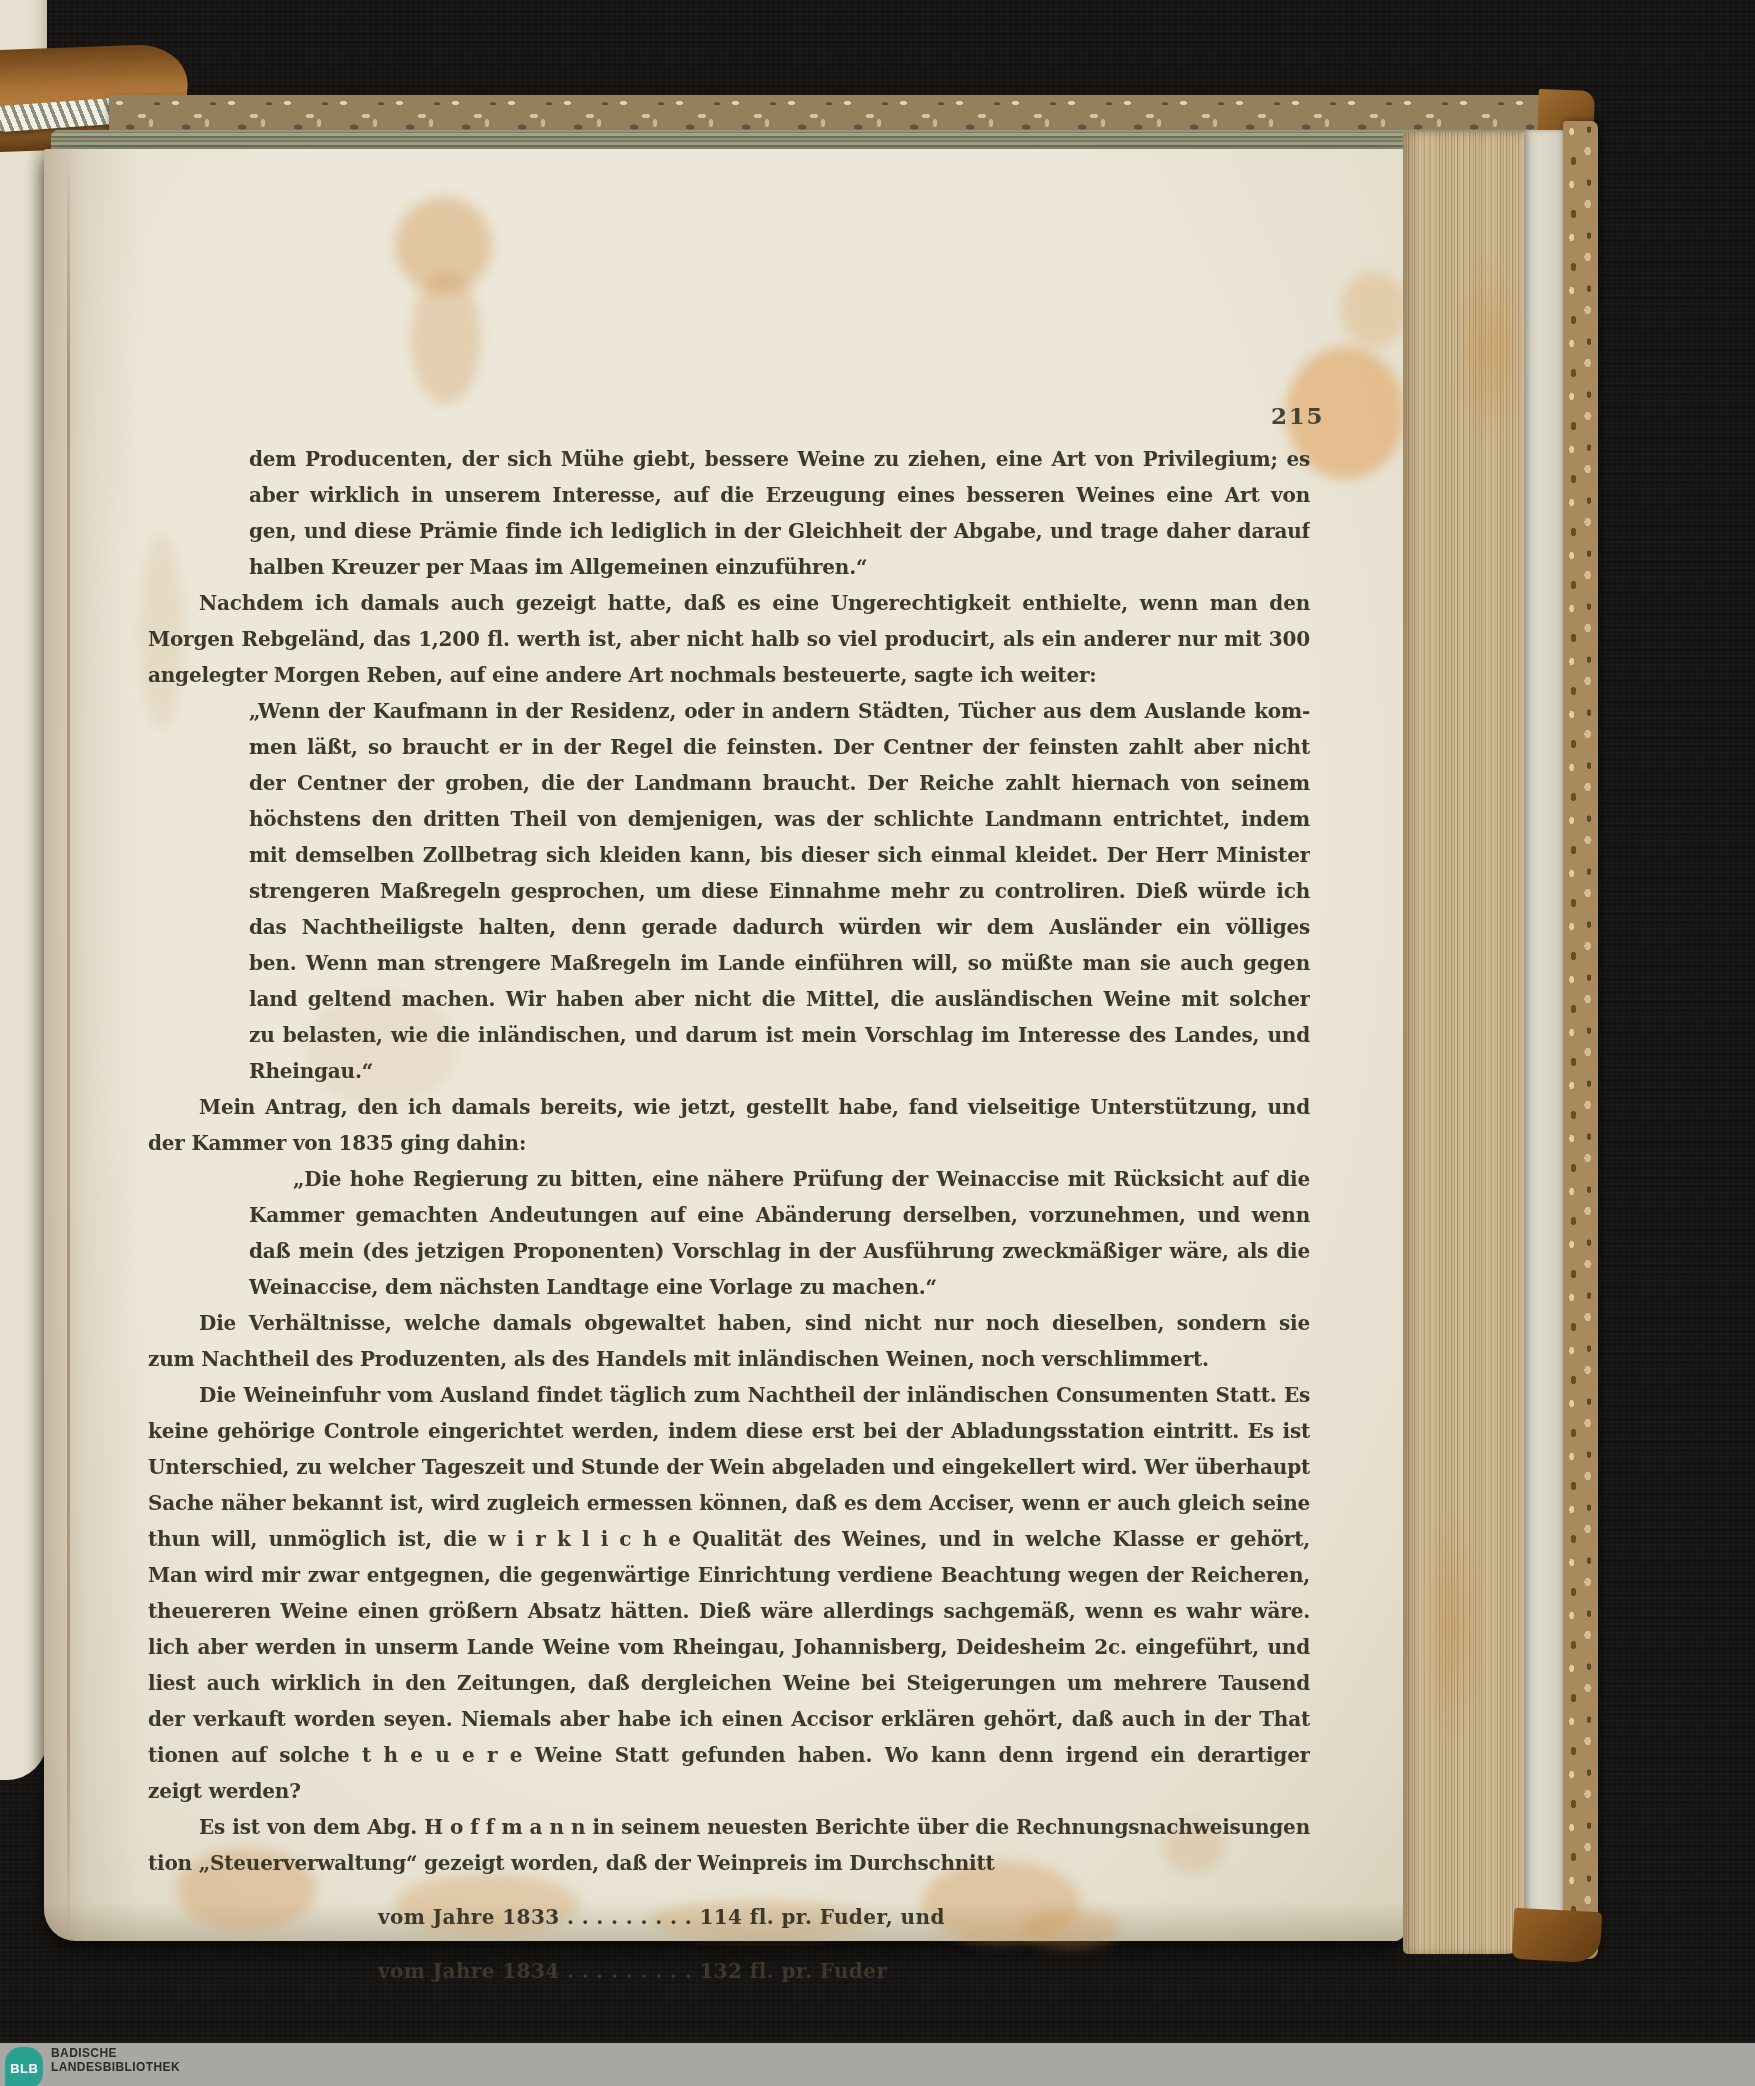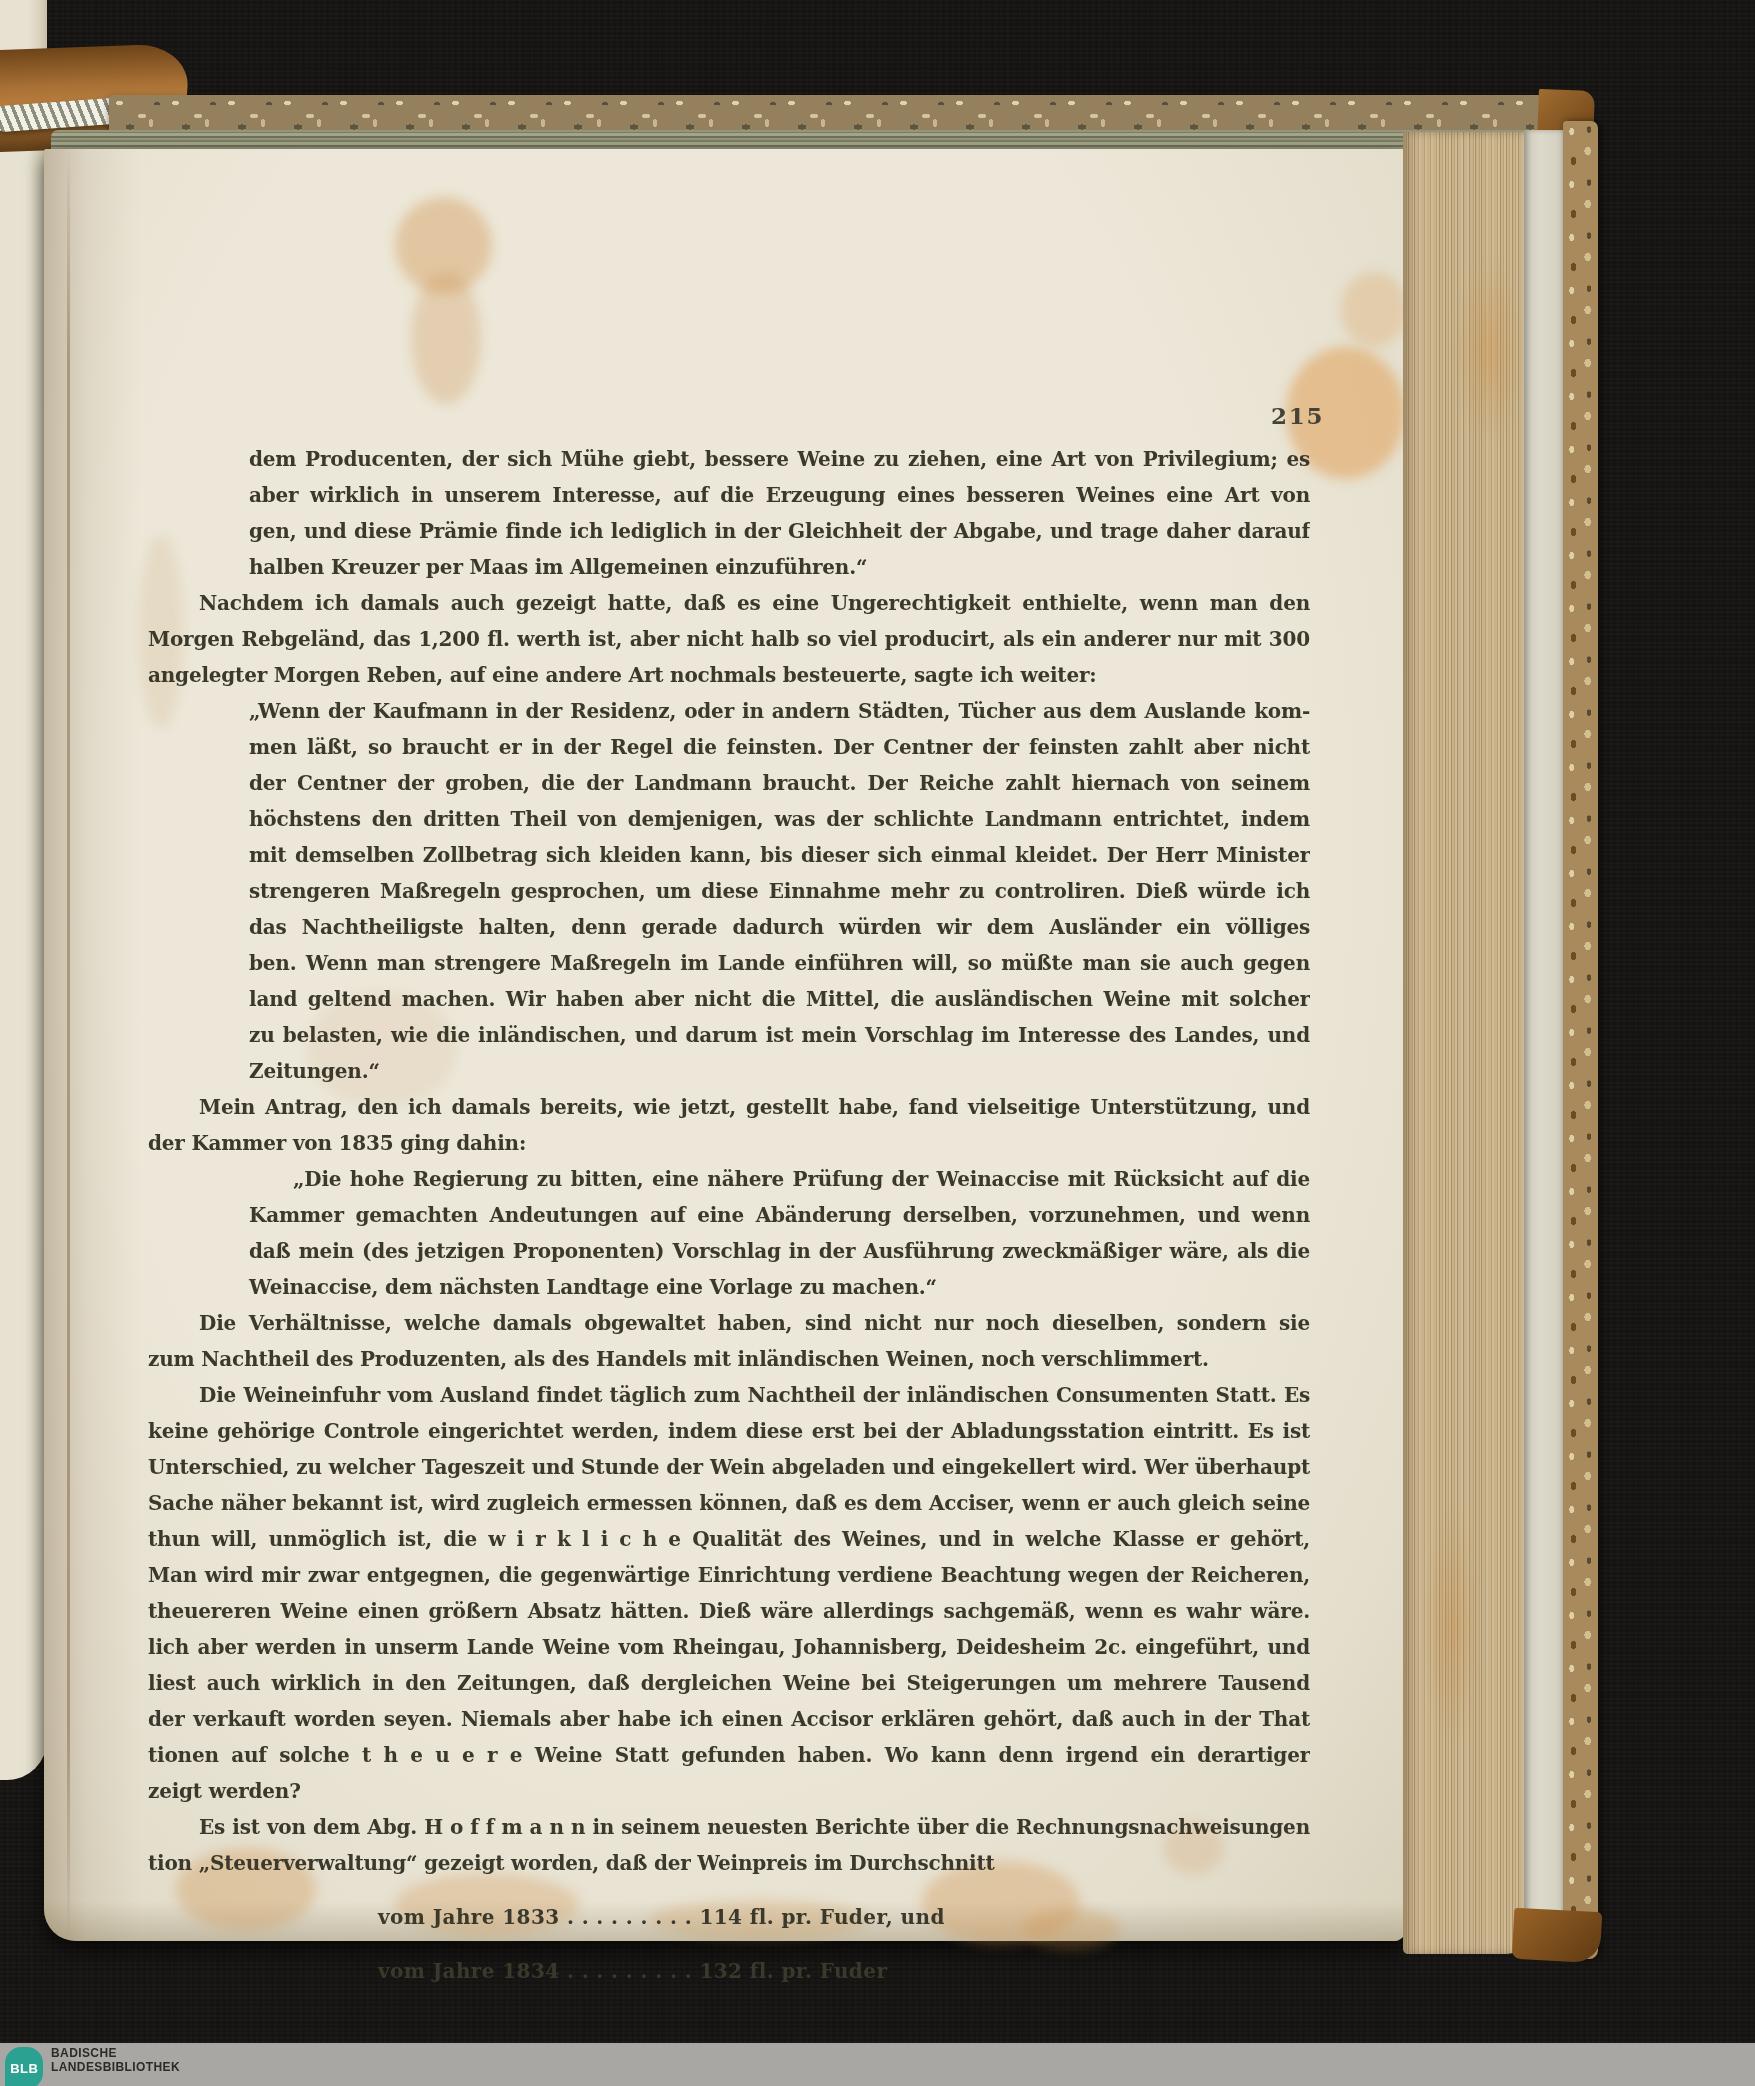--- a/index.html
+++ b/index.html
@@ -141,21 +141,21 @@
         <div class="line q">„Wenn der Kaufmann in der Residenz, oder in andern Städten, Tücher aus dem Auslande kom-</div>
         <div class="line q">men läßt, so braucht er in der Regel die feinsten. Der Centner der feinsten zahlt aber nicht mehr, als</div>
         <div class="line q">der Centner der groben, die der Landmann braucht. Der Reiche zahlt hiernach von seinem feinen Tuch</div>
         <div class="line q">höchstens den dritten Theil von demjenigen, was der schlichte Landmann entrichtet, indem jener viermal</div>
         <div class="line q">mit demselben Zollbetrag sich kleiden kann, bis dieser sich einmal kleidet. Der Herr Minister hat von</div>
         <div class="line q">strengeren Maßregeln gesprochen, um diese Einnahme mehr zu controliren. Dieß würde ich aber für</div>
         <div class="line q">das Nachtheiligste halten, denn gerade dadurch würden wir dem Ausländer ein völliges Privilegium ge-</div>
         <div class="line q">ben. Wenn man strengere Maßregeln im Lande einführen will, so müßte man sie auch gegen das Aus-</div>
         <div class="line q">land geltend machen. Wir haben aber nicht die Mittel, die ausländischen Weine mit solcher Controle</div>
         <div class="line q">zu belasten, wie die inländischen, und darum ist mein Vorschlag im Interesse des Landes, und nicht der</div>
-        <div class="line q nj">Zeitungen.“</div>
+        <div class="line q nj">Rheingau.“</div>
         <div class="line p">Mein Antrag, den ich damals bereits, wie jetzt, gestellt habe, fand vielseitige Unterstützung, und der Beschluß</div>
         <div class="line nj">der Kammer von 1835 ging dahin:</div>
         <div class="line qf">„Die hohe Regierung zu bitten, eine nähere Prüfung der Weinaccise mit Rücksicht auf die in der</div>
         <div class="line q">Kammer gemachten Andeutungen auf eine Abänderung derselben, vorzunehmen, und wenn sich zeigen sollte,</div>
         <div class="line q">daß mein (des jetzigen Proponenten) Vorschlag in der Ausführung zweckmäßiger wäre, als die jetzige</div>
         <div class="line q nj">Weinaccise, dem nächsten Landtage eine Vorlage zu machen.“</div>
         <div class="line p">Die Verhältnisse, welche damals obgewaltet haben, sind nicht nur noch dieselben, sondern sie haben sich sowohl</div>
         <div class="line nj">zum Nachtheil des Produzenten, als des Handels mit inländischen Weinen, noch verschlimmert.</div>
         <div class="line p">Die Weineinfuhr vom Ausland findet täglich zum Nachtheil der inländischen Consumenten Statt. Es kann</div>
         <div class="line">keine gehörige Controle eingerichtet werden, indem diese erst bei der Abladungsstation eintritt. Es ist auch ein großer</div>

